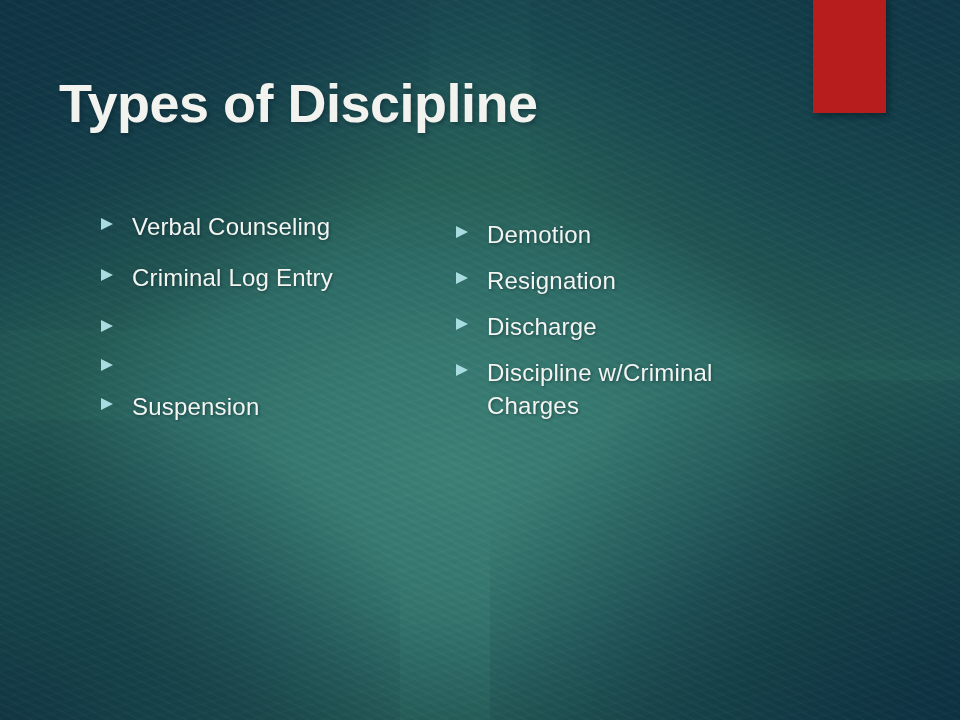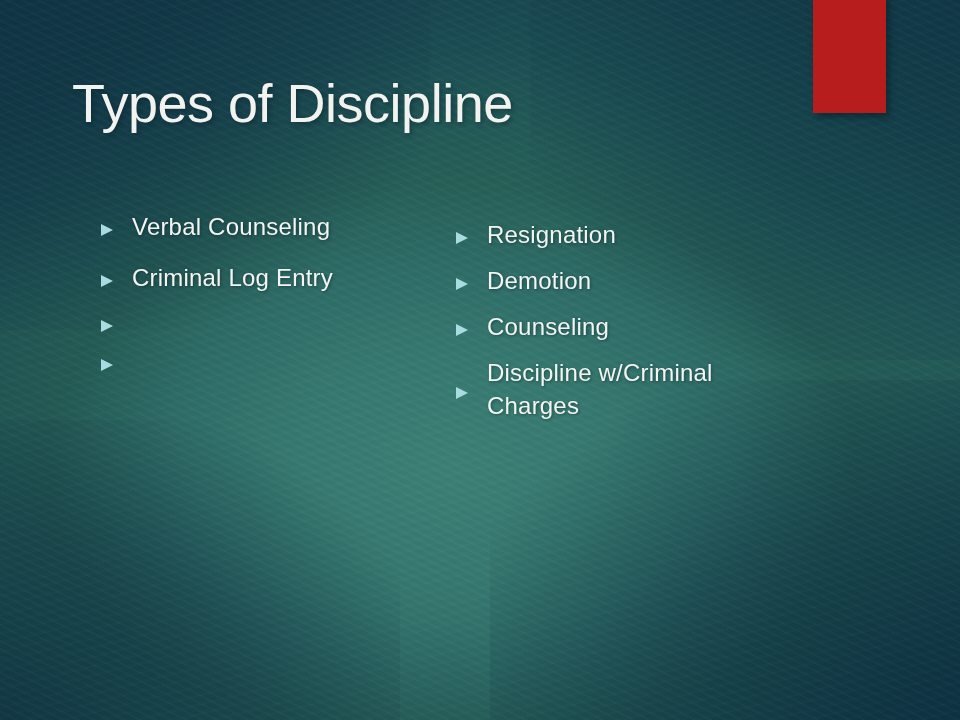--- a/index.html
+++ b/index.html
@@ -78,24 +78,24 @@
     top: -6px;
     width: 73px;
     height: 119px;
     background: #b71d1d;
     box-shadow: 3px 4px 6px rgba(6,28,38,0.55);
   }
 
   
   .slide-title {
     position: absolute;
-    left: 72px;
+    left: 59px;
     top: 36px;
     font-size: 54px;
-    font-weight: normal;
+    font-weight: bold;
     color: #f2f3ef;
     letter-spacing: -0.5px;
     text-shadow: 2px 2px 4px rgba(8,32,42,0.45);
     white-space: nowrap;
   }
 
   
   .col {
     position: absolute;
     box-sizing: border-box;
@@ -105,21 +105,21 @@
     top: 210px;
     width: 330px;
   }
   .col-right {
     left: 455px;
     top: 218px;
     width: 320px;
   }
   .bullet-row {
     display: flex;
-    align-items: center;
+    align-items: flex-start;
     margin-bottom: 18px;
   }
   .bullet-marker {
     flex: 0 0 auto;
     width: 14px;
     height: 14px;
     margin-top: 7px;
     margin-right: 18px;
   }
   .bullet-marker svg { display: block; }
@@ -179,50 +179,58 @@
     </div>
 
     <div class="bullet-row">
       <span class="bullet-marker">
         <svg width="14" height="14" viewBox="0 0 14 14">
             <polygon points="1,1 13,7 1,13" fill="#a8dce0"></polygon>
           </svg>
       </span>
     </div>
 
+    <div class="bullet-row">
+      <span class="bullet-marker">
+        <svg width="14" height="14" viewBox="0 0 14 14">
+            <polygon points="1,1 13,7 1,13" fill="#a8dce0"></polygon>
+          </svg>
+      </span>
+      <span class="bullet-text">Suspension</span>
+    </div>
 
   </div>
 
   <div class="col col-right">
 
     <div class="bullet-row">
       <span class="bullet-marker">
         <svg width="14" height="14" viewBox="0 0 14 14">
             <polygon points="1,1 13,7 1,13" fill="#a8dce0"></polygon>
           </svg>
       </span>
+      <span class="bullet-text">Demotion</span>
+    </div>
+
+    <div class="bullet-row">
+      <span class="bullet-marker">
+        <svg width="14" height="14" viewBox="0 0 14 14">
+            <polygon points="1,1 13,7 1,13" fill="#a8dce0"></polygon>
+          </svg>
+      </span>
       <span class="bullet-text">Resignation</span>
     </div>
 
     <div class="bullet-row">
       <span class="bullet-marker">
         <svg width="14" height="14" viewBox="0 0 14 14">
             <polygon points="1,1 13,7 1,13" fill="#a8dce0"></polygon>
           </svg>
       </span>
-      <span class="bullet-text">Demotion</span>
-    </div>
-
-    <div class="bullet-row">
-      <span class="bullet-marker">
-        <svg width="14" height="14" viewBox="0 0 14 14">
-            <polygon points="1,1 13,7 1,13" fill="#a8dce0"></polygon>
-          </svg>
-      </span>
-      <span class="bullet-text">Counseling</span>
+      <span class="bullet-text">Discharge</span>
     </div>
 
     <div class="bullet-row">
       <span class="bullet-marker">
         <svg width="14" height="14" viewBox="0 0 14 14">
             <polygon points="1,1 13,7 1,13" fill="#a8dce0"></polygon>
           </svg>
       </span>
       <span class="bullet-text">Discipline w/Criminal Charges</span>
     </div>

